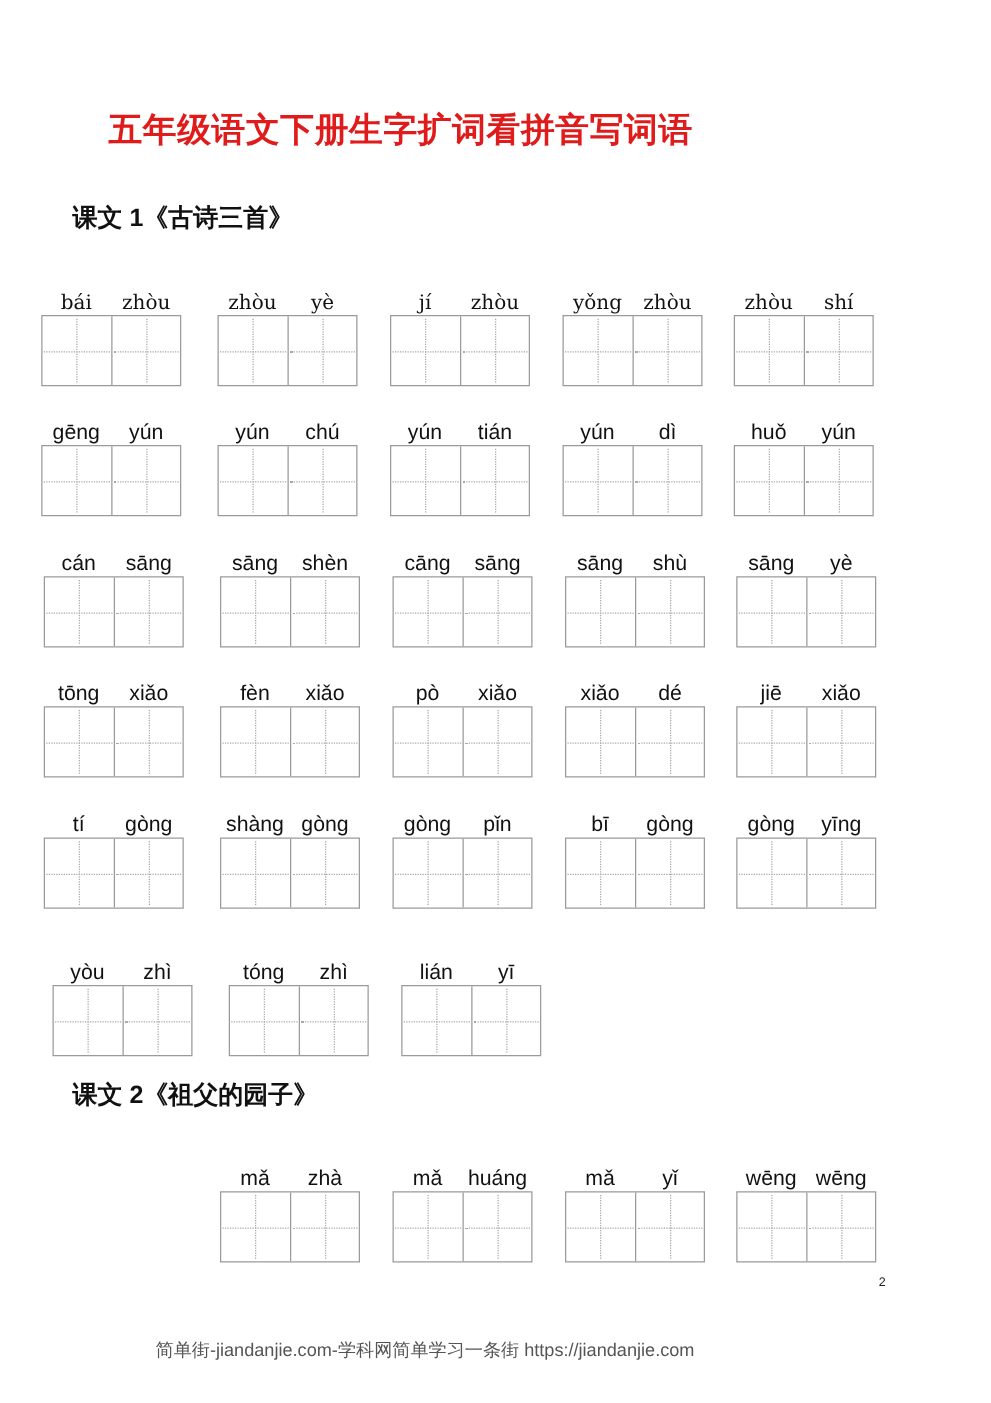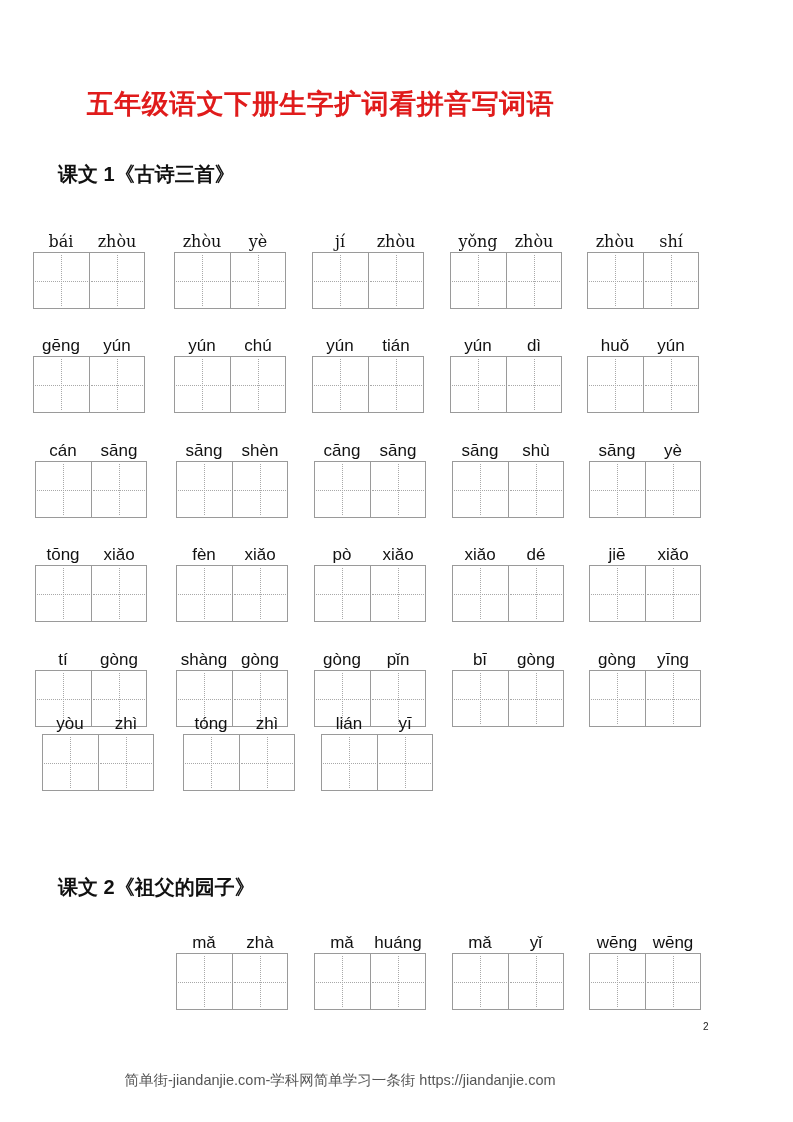--- a/index.html
+++ b/index.html
@@ -286,21 +286,21 @@
         <span class="syl s0">gòng</span>
         <span class="syl s1">yīng</span>
       </div>
     <div class="grid">
         <div class="cell"></div>
         <div class="cell"></div>
       </div>
   </div>
 </div>
 
-<div class="row" style="top:702px;">
+<div class="row" style="top:756px;">
   <div class="word" style="left:42px;">
     <div class="pinyin">
         <span class="syl s0">yòu</span>
         <span class="syl s1">zhì</span>
       </div>
     <div class="grid">
         <div class="cell"></div>
         <div class="cell"></div>
       </div>
   </div>
@@ -319,21 +319,21 @@
         <span class="syl s0">lián</span>
         <span class="syl s1">yī</span>
       </div>
     <div class="grid">
         <div class="cell"></div>
         <div class="cell"></div>
       </div>
   </div>
 </div>
 
-<div class="section-heading" style="top:862px;margin-top:12px;">课文 2《祖父的园子》</div>
+<div class="section-heading" style="top:862px;">课文 2《祖父的园子》</div>
 
 <div class="row" style="top:921px;">
   <div class="word" style="left:176px;">
     <div class="pinyin">
         <span class="syl s0">mǎ</span>
         <span class="syl s1">zhà</span>
       </div>
     <div class="grid">
         <div class="cell"></div>
         <div class="cell"></div>

